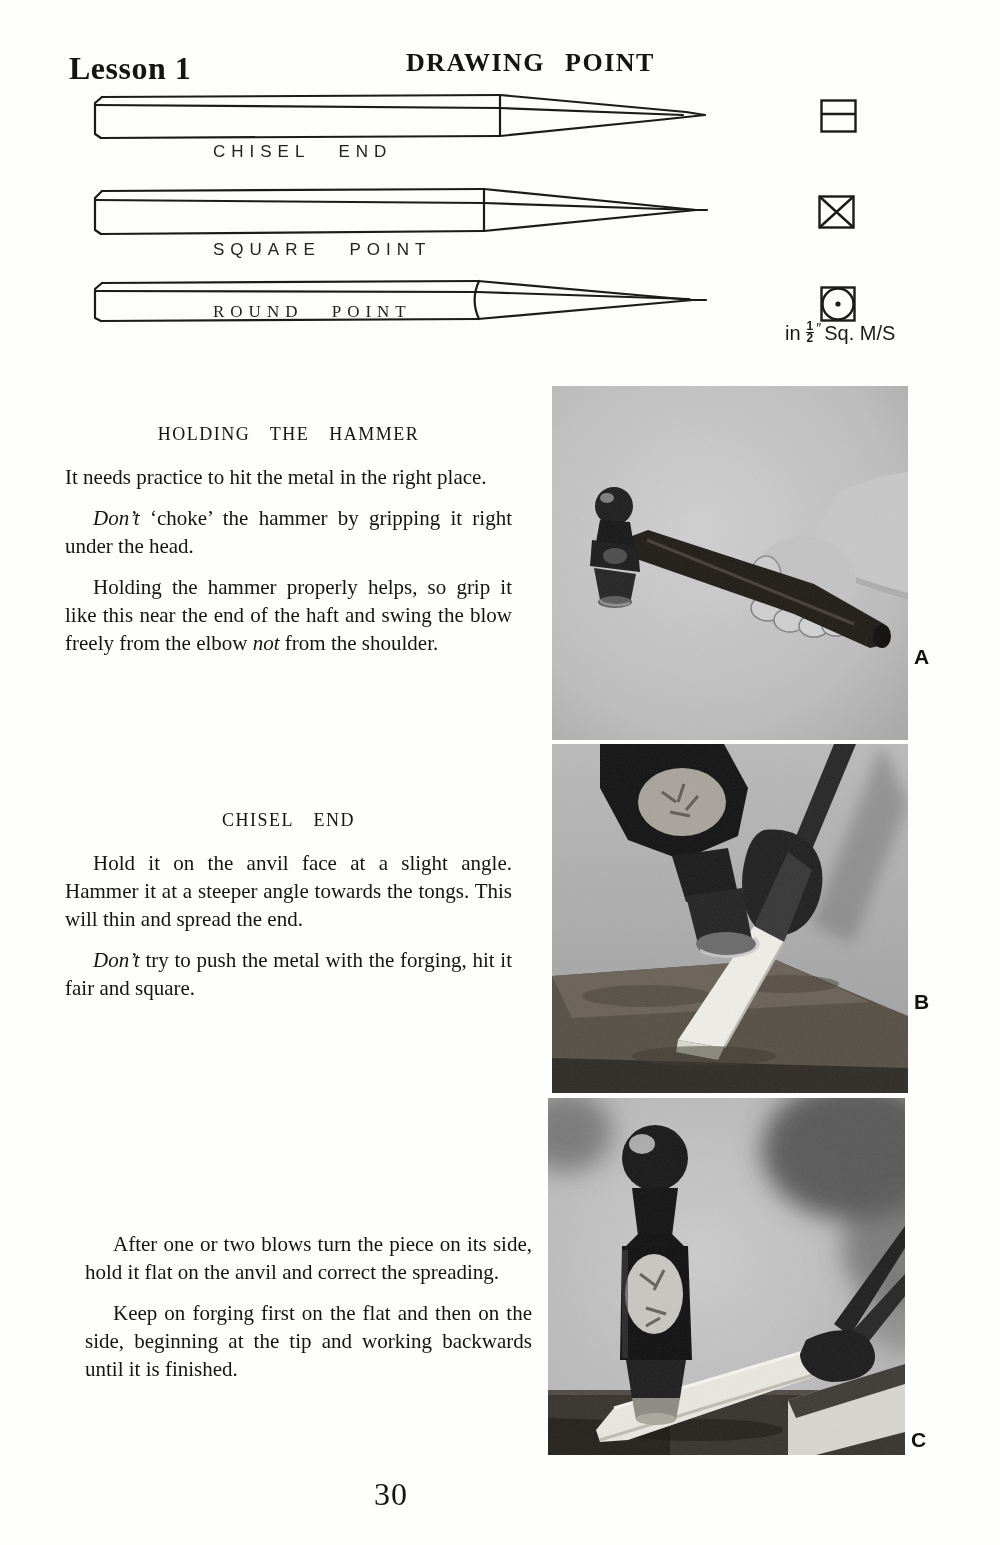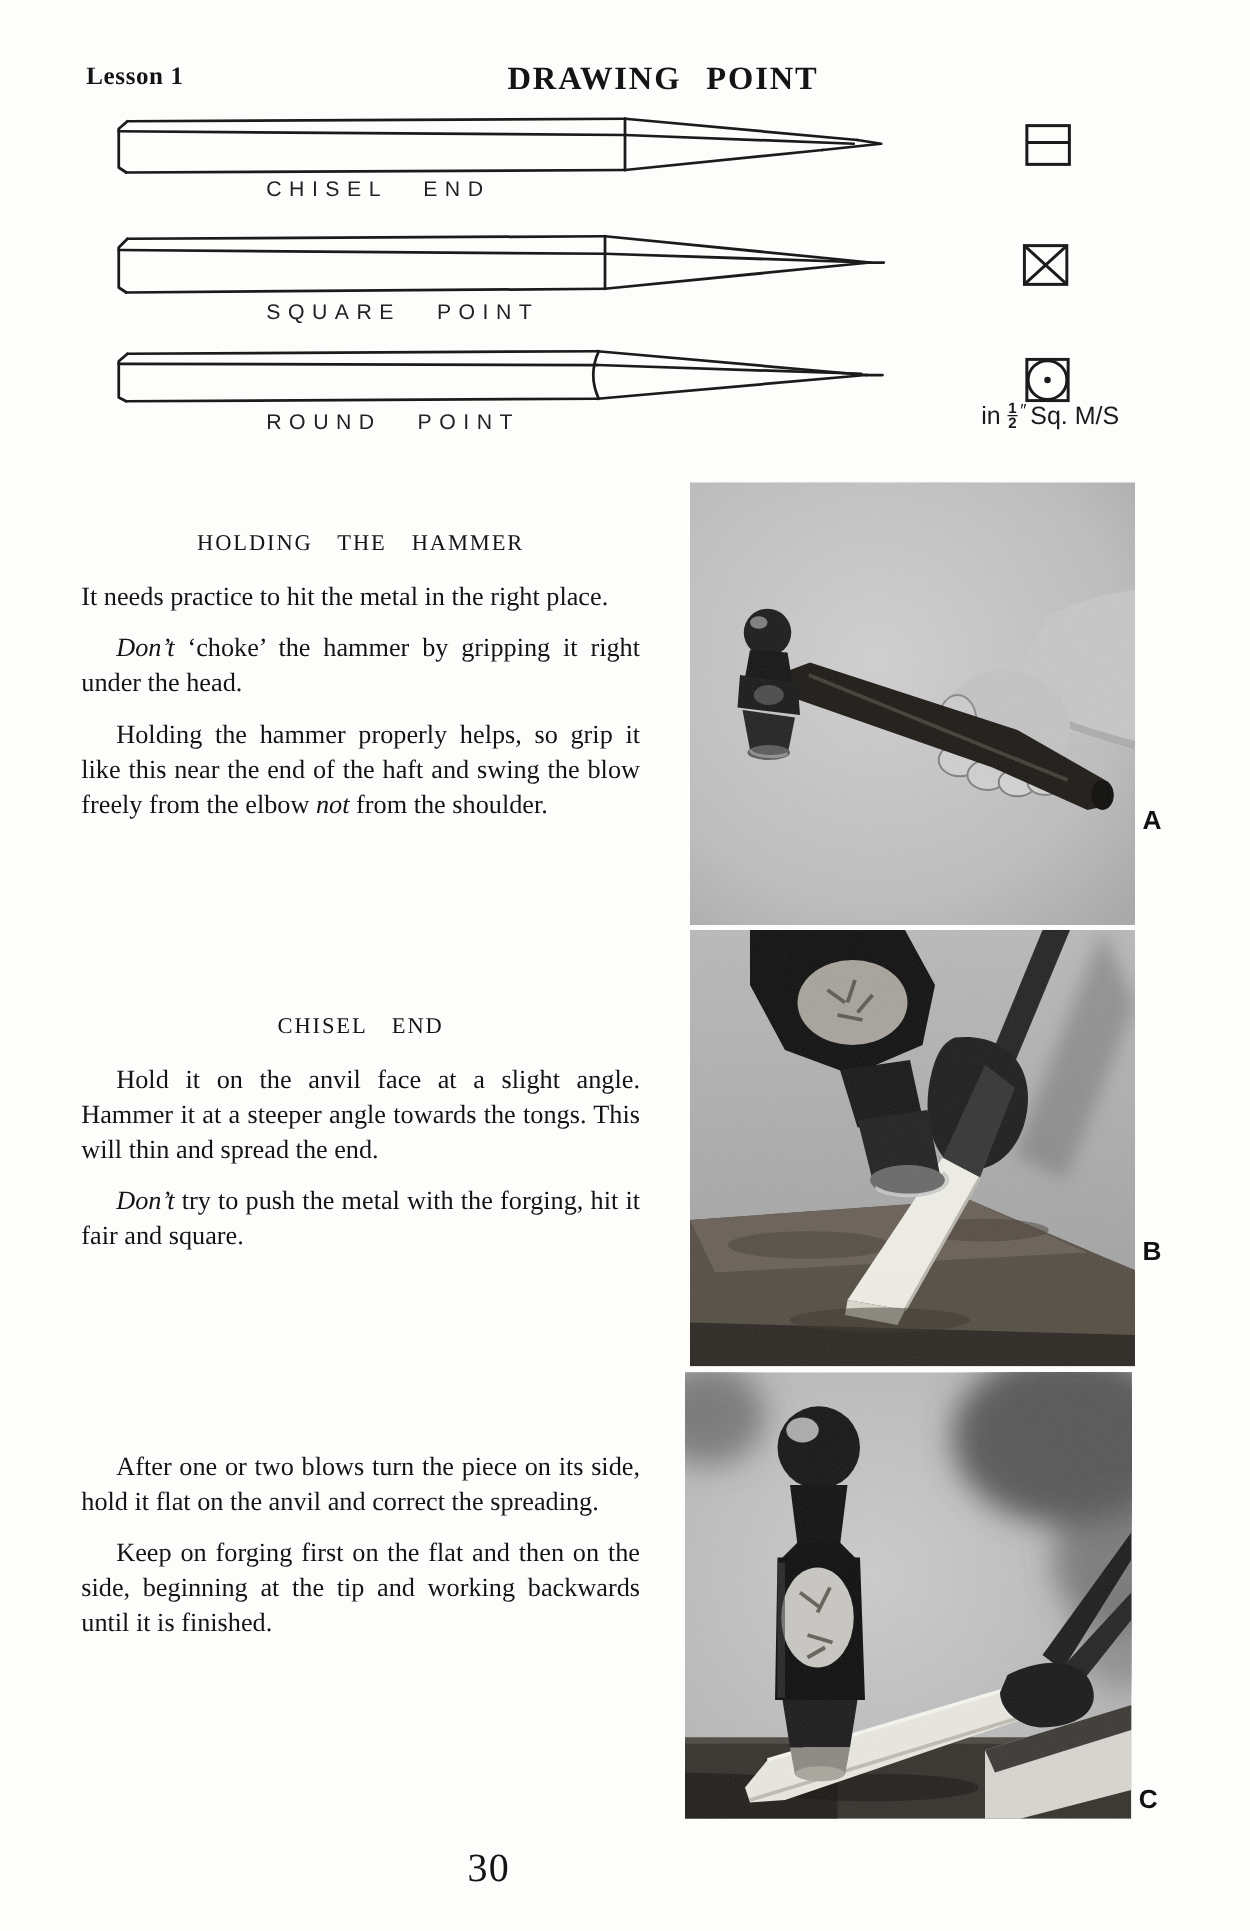--- a/index.html
+++ b/index.html
@@ -4,21 +4,21 @@
 <style>
   html,body{margin:0;padding:0;}
   body{
     width:1000px;height:1545px;position:relative;overflow:hidden;
     background:#fdfdfb;color:#141414;
     font-family:"Liberation Serif", serif;
   }
   .abs{position:absolute;}
 
   
-  .lesson{left:69px;top:50px;font-size:20px;font-weight:bold;letter-spacing:.5px;}
+  .lesson{left:69px;top:50px;font-size:32px;font-weight:bold;letter-spacing:.5px;}
   .title{left:406px;top:48px;font-size:26px;font-weight:bold;letter-spacing:1.5px;word-spacing:12px;}
 
   
   .draw{stroke:#1b1b1b;fill:none;stroke-width:2.2;stroke-linejoin:round;stroke-linecap:round;}
   .draw-label{
     font-family:"Liberation Sans", sans-serif;font-size:17px;color:#222;
     letter-spacing:6px;word-spacing:18px;white-space:nowrap;
   }
   .sym{stroke:#1b1b1b;fill:none;stroke-width:2.4;}
 
@@ -82,21 +82,21 @@
   <path class="draw" d="M 10,5 L 386,3"></path>
   <path class="draw" d="M 10,5 L 3,11 L 3,40 L 9,43"></path>
   <path class="draw" d="M 9,43 L 386,41"></path>
   <path class="draw" d="M 3,13 L 386,14"></path>
   <path class="draw" d="M 387,3 C 381,16 381,28 387,41"></path>
   <path class="draw" d="M 386,3 L 601,22"></path>
   <path class="draw" d="M 386,14 L 597,21"></path>
   <path class="draw" d="M 386,41 L 601,22"></path>
   <path class="draw" d="M 601,22 L 614,22"></path>
 </svg>
-<div class="abs draw-label" style="left:213px;top:328px;">ROUND POINT</div>
+<div class="abs draw-label" style="left:213px;top:302px;font-family:Liberation Serif, serif;">ROUND POINT</div>
 
 <svg class="abs" style="left:820px;top:99px;" width="37" height="34" viewBox="0 0 37 34">
   <rect class="sym" x="1.5" y="1.5" width="34" height="31"></rect>
   <path class="sym" d="M 1.5,15 L 35.5,15"></path>
 </svg>
 <svg class="abs" style="left:818px;top:195px;" width="37" height="34" viewBox="0 0 37 34">
   <rect class="sym" x="1.5" y="1.5" width="34" height="31"></rect>
   <path class="sym" d="M 1.5,1.5 L 35.5,32.5 M 35.5,1.5 L 1.5,32.5"></path>
 </svg>
 <svg class="abs" style="left:820px;top:286px;" width="36" height="36" viewBox="0 0 36 36">
@@ -121,21 +121,21 @@
   <p class="ind"><span class="it">Don’t</span><span> ‘choke’ the hammer by gripping it right under the head.</span></p>
   <p class="ind"><span>Holding the hammer properly helps, so grip it like this near the end of the haft and swing the blow freely from the elbow </span><span class="it">not</span><span> from the shoulder.</span></p>
 </div>
 
 <div class="abs col" style="top:806px;">
   <h2 class="col-heading">CHISEL END</h2>
   <p class="ind"><span>Hold it on the anvil face at a slight angle. Hammer it at a steeper angle towards the tongs.  This will thin and spread the end.</span></p>
   <p class="ind"><span class="it">Don’t</span><span> try to push the metal with the forging, hit it fair and square.</span></p>
 </div>
 
-<div class="abs col" style="top:1159px;">
+<div class="abs col" style="top:1230px;margin-left:20px;">
   <p class="ind"><span>After one or two blows turn the piece on its side, hold it flat on the anvil and correct the spreading.</span></p>
   <p class="ind"><span>Keep on forging first on the flat and then on the side, beginning at the tip and working backwards until it is finished.</span></p>
 </div>
 
 <div class="abs photo" style="left:552px;top:386px;width:356px;height:354px;">
 <svg width="356" height="354" viewBox="0 0 356 354">
   <defs>
     <radialGradient id="gA" cx="42%" cy="40%" r="80%">
       <stop offset="0%" stop-color="#d0d0d0"></stop>
           <stop offset="70%" stop-color="#bdbdbd"></stop>

